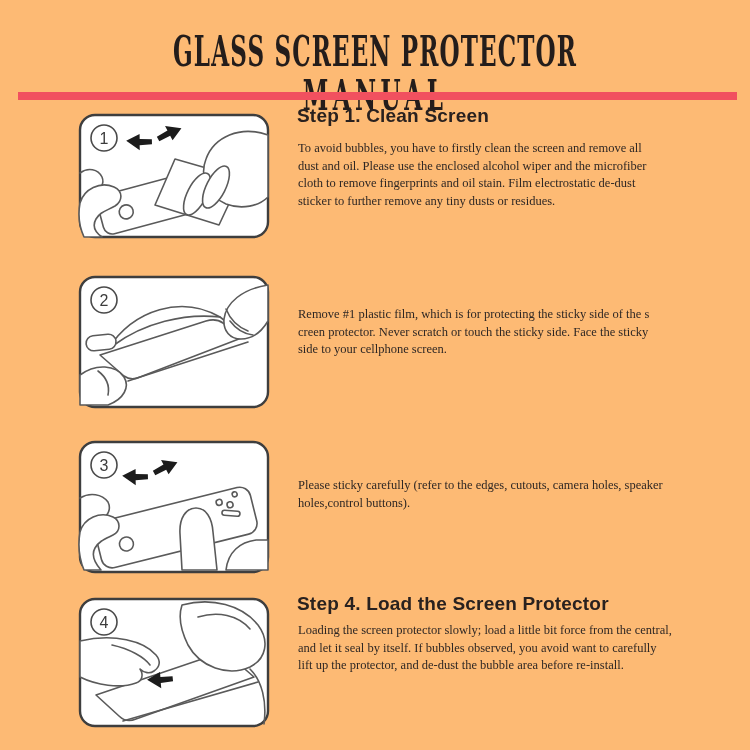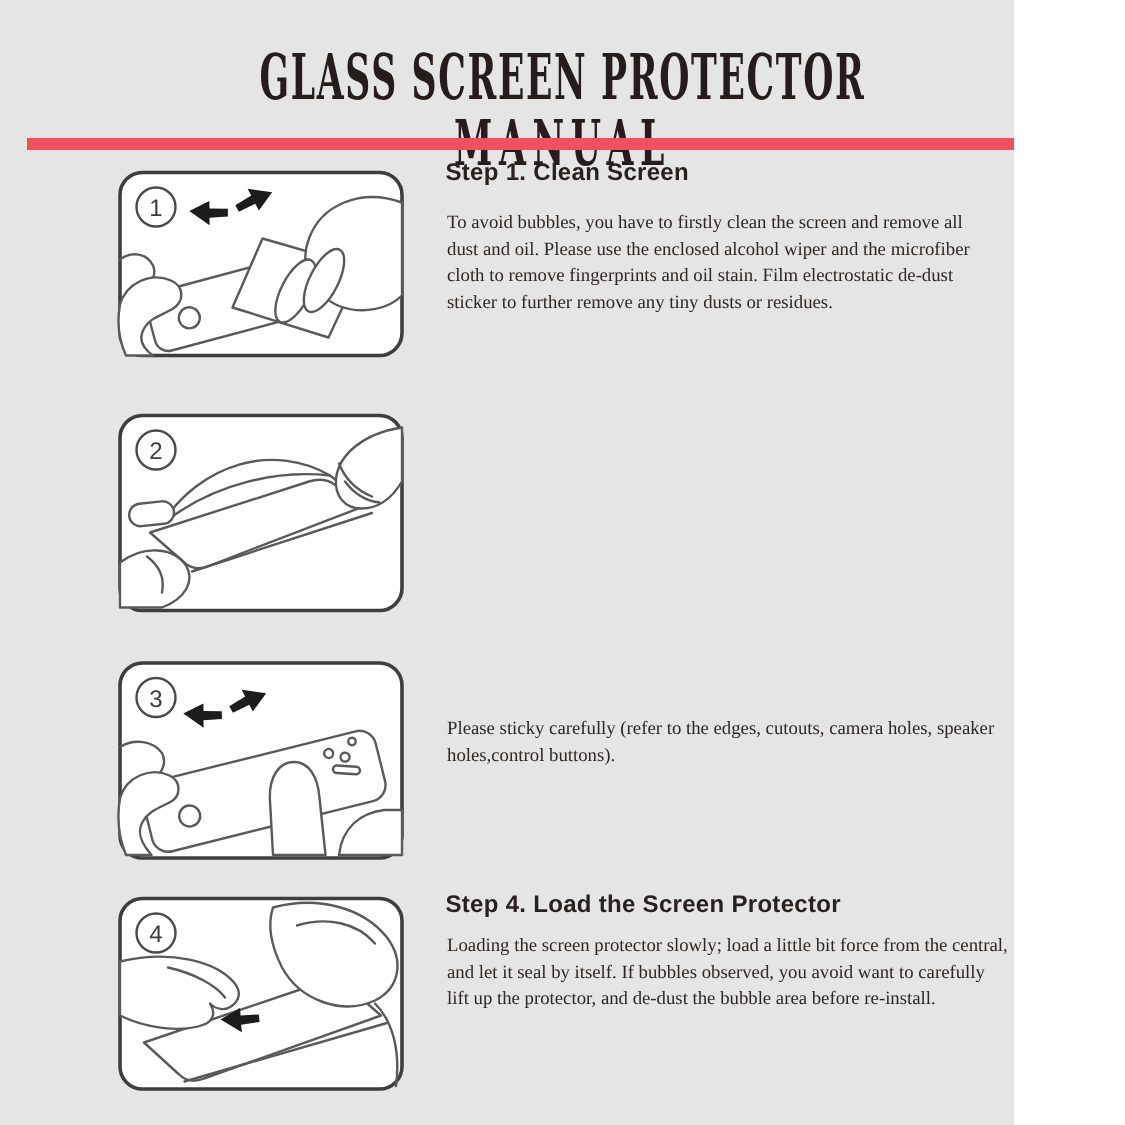--- a/index.html
+++ b/index.html
@@ -1,29 +1,29 @@
 <!DOCTYPE html>
 <html><head>
 <meta charset="utf-8">
 <style>
   html,body { margin:0; padding:0; background:#ffffff; }
-  .page { position:relative; width:676px; height:750px; background:#e5e5e5; overflow:hidden;
+  .page { position:relative; width:750px; height:750px; background:#fdba74; overflow:hidden;
           font-family:"Liberation Sans", sans-serif; }
 
   
   .title { position:absolute; top:8px; left:0; width:750px; text-align:center;
            color:#241d1b; font-family:"DejaVu Serif", serif; font-weight:700;
            transform:scaleX(0.55); }
   .title .l1 { font-size:42px; line-height:46px; letter-spacing:2px; }
   .title .l2 { font-size:42px; line-height:42px; letter-spacing:8px; }
 
   .divider { position:absolute; left:18px; top:92px; width:719px; height:8px; background:#f1505f; }
 
   
-  .step-heading { position:absolute; left:297px; margin:0; font-weight:700; font-size:16px;
+  .step-heading { position:absolute; left:297px; margin:0; font-weight:700; font-size:19px;
                   line-height:24px; color:#29211f; letter-spacing:0.2px;
                   font-family:"Liberation Sans", sans-serif; }
   .step-body { position:absolute; left:298px; width:452px; margin:0;
                font-family:"Liberation Serif", serif; font-size:12.5px; line-height:17.5px;
                color:#2e2724; white-space:pre-line; }
 
   .s1-head{top:104px} .s2-head{top:270px} .s3-head{top:433px} .s4-head{top:592px}
   .s1-body{top:140px} .s2-body{top:306px} .s3-body{top:477px} .s4-body{top:622px}
 
   
@@ -105,20 +105,23 @@
         <rect x="8" y="60" width="30" height="15" rx="7.5" transform="rotate(-6 23 67)"></rect>
         <path d="M2,100 C18,88 38,90 46,102 C52,112 46,124 30,130 L2,130 Z"></path>
         <path class="ln" d="M20,96 C28,102 32,110 30,120"></path>
       </g>
     </g>
     <g class="badge">
       <circle cx="26" cy="25" r="13"></circle>
       <text x="26" y="31">2</text>
     </g>
   </svg>
+  <p class="step-body s2-body">Remove #1 plastic film, which is for protecting the sticky side of the s
+creen protector. Never scratch or touch the sticky side. Face the sticky
+side to your cellphone screen.</p>
 
   <svg class="illus s3-box" width="192" height="134" viewBox="0 0 192 134">
     <rect class="frame" x="2" y="2" width="188" height="130" rx="15"></rect>
     <g class="art">
       <path class="ln" d="M2,58 C12,52 24,54 30,62 C33,68 31,75 24,79"></path>
       <g transform="rotate(-14 96 88)">
         <rect x="18" y="64" width="160" height="48" rx="11"></rect>
         <circle cx="46" cy="92" r="7"></circle>
         <circle cx="146" cy="74" r="3"></circle>
         <circle cx="156" cy="79" r="3"></circle>

